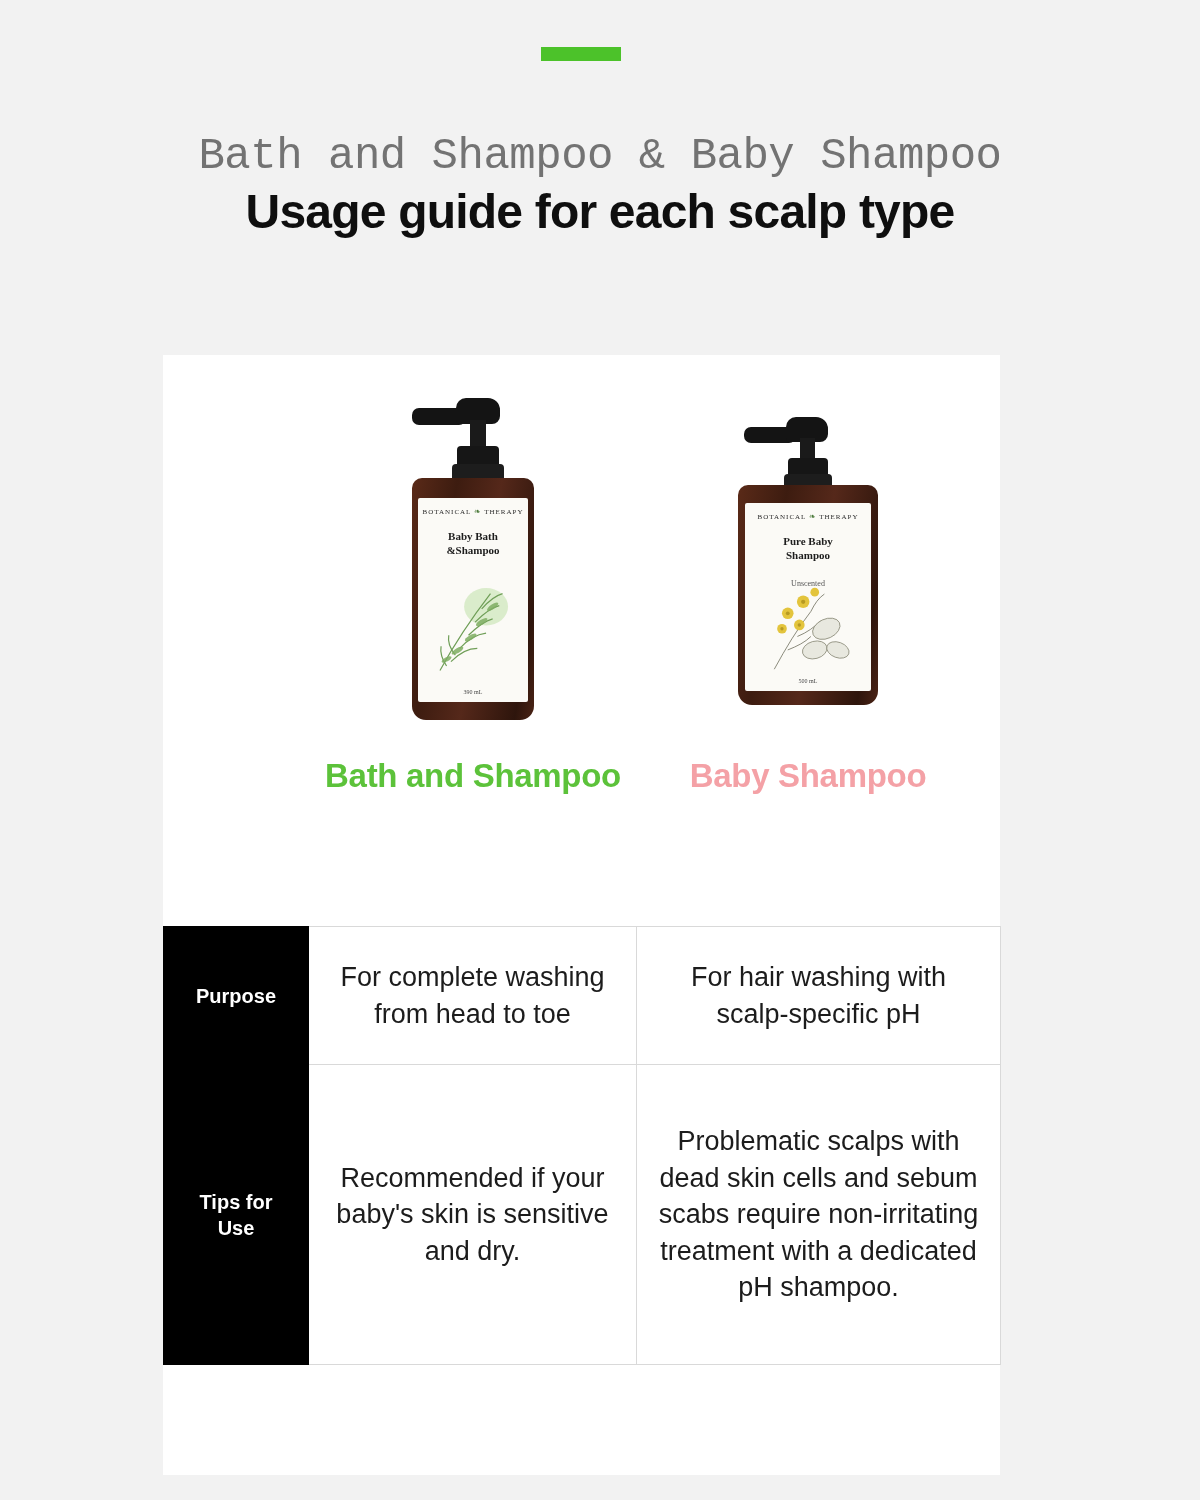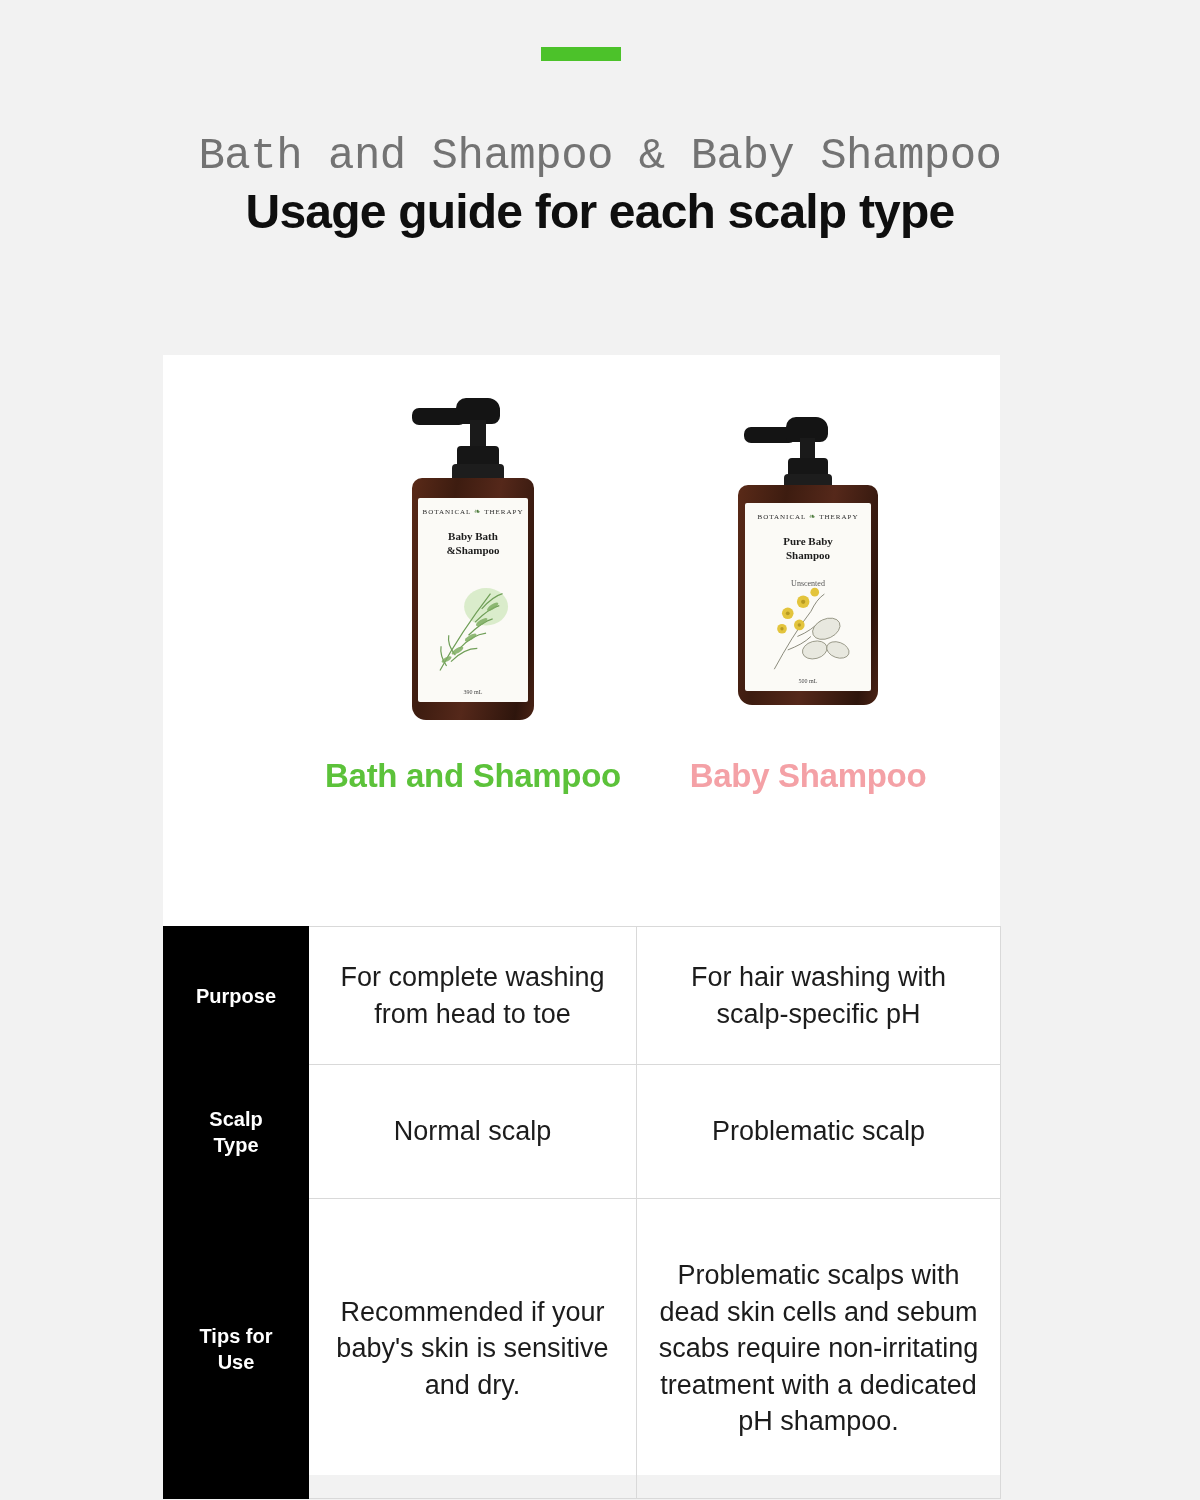--- a/index.html
+++ b/index.html
@@ -333,28 +333,20 @@
 
     </div>
 
     <table class="table">
       <tbody>
         <tr class="r1">
           <td class="rowhead">Purpose</td>
           <td class="col-mid">For complete washing from head to toe</td>
           <td class="col-right">For hair washing with scalp-specific pH</td>
         </tr>
-        <tr class="r2">
-          <td class="rowhead">
-            <div>Scalp</div>
-            <div>Type</div>
-          </td>
-          <td class="col-mid">Normal scalp</td>
-          <td class="col-right">Problematic scalp</td>
-        </tr>
         <tr class="r3">
           <td class="rowhead">
             <div>Tips for</div>
             <div>Use</div>
           </td>
           <td class="col-mid">Recommended if your baby's skin is sensitive and dry.</td>
           <td class="col-right">Problematic scalps with dead skin cells and sebum scabs require non-irritating treatment with a dedicated pH shampoo.</td>
         </tr>
       </tbody>
     </table>

